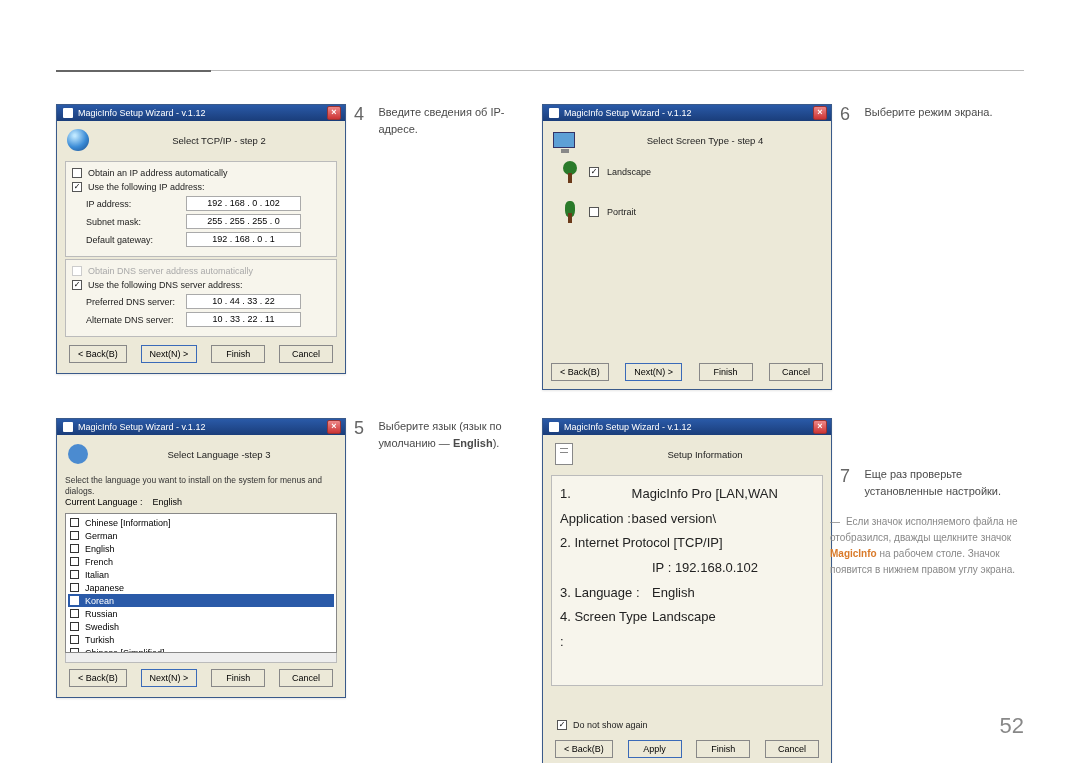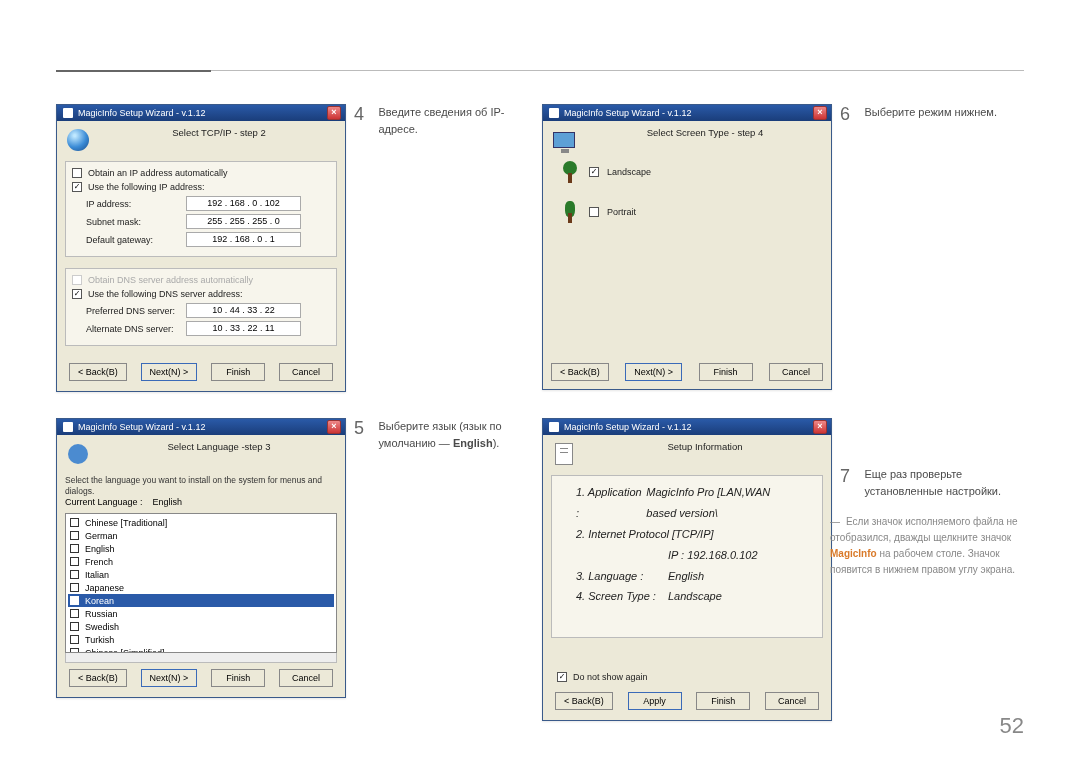--- a/index.html
+++ b/index.html
@@ -100,20 +100,21 @@
     text-align: center;
     font-weight: bold;
     cursor: pointer;
   }
   .wiz-body {
     padding: 6px 8px;
     background: #ece9d8;
   }
   .wiz-header-row {
     display: flex;
+    align-items: center;
     margin-bottom: 8px;
   }
   .wiz-header-icon {
     width: 26px; height: 26px;
     margin-right: 10px;
     display:flex; align-items:center; justify-content:center;
   }
   .globe {
     width: 22px; height: 22px; border-radius: 50%;
     background: radial-gradient(circle at 35% 30%, #bfe8ff 5%, #3a8bd6 55%, #1a4a86 100%);
@@ -135,21 +136,21 @@
   }
   .doc-icon::before { content:""; position:absolute; left:4px; top:4px; width:8px; height:1px; background:#888;}
   .doc-icon::after { content:""; position:absolute; left:4px; top:8px; width:8px; height:1px; background:#888;}
   .wiz-header-text {
     flex:1; text-align:center; font-size: 9.5px; color:#222;
   }
   .panel {
     border: 1px solid #bbb;
     background: #f7f5ec;
     padding: 6px;
-    margin-bottom: 11px;
+    margin-bottom: 2px;
   }
   .row { display:flex; align-items:center; margin-bottom:4px; }
   .chk {
     width:10px; height:10px; border:1px solid #555; background:#fff;
     margin-right:6px; display:inline-flex; align-items:center; justify-content:center;
     font-size:8px; color:#000; line-height:1;
   }
   .chk.checked::after { content:"✓"; font-size:8px; line-height:8px; }
   .lbl { color:#222; font-size:9px; }
   .lbl.dis { color:#aaa; }
@@ -185,21 +186,21 @@
   .st-row { display:flex; align-items:center; margin:8px 0 18px 8px; }
   .tree {
     width:22px; height:22px; margin-right:8px; position:relative;
   }
   .tree .crown { width:14px; height:14px; background:#2a7a2a; border-radius:50%; position:absolute; left:4px; top:0;}
   .tree .trunk { width:4px; height:10px; background:#6b3a1a; position:absolute; left:9px; top:12px;}
   .tree.portrait .crown { width:10px; height:16px; border-radius:40%; left:6px;}
   .st-chk { margin-right:8px; }
 
   
-  .info-list { font-size:11px; line-height:1.9; color:#222; padding:6px 24px 30px;font-style:italic; }
+  .info-list { font-size:13px; line-height:1.9; color:#222; padding:6px 8px 30px; }
   .info-line { display:flex; }
   .info-k { width:92px; }
   .info-v {}
   .info-ip { margin-left:92px; }
   .noshow-row { margin:34px 0 4px 6px; }
 </style>
 </head>
 <body>
 
 <div class="top-rule"></div>
@@ -291,21 +292,21 @@
       </div>
       <div class="lang-help">Select the language you want to install on the system for menus and dialogs.</div>
       <div class="lang-curr">
         <span>Current Language  :</span>
         &nbsp;&nbsp;
         <span>English</span>
       </div>
       <div class="lang-list" id="lang-list">
           <div class="lang-item">
             <span class="sq"></span>
-            <span>Chinese [Traditional]</span>
+            <span>Chinese [Information]</span>
           </div>
           <div class="lang-item">
             <span class="sq"></span>
             <span>German</span>
           </div>
           <div class="lang-item">
             <span class="sq"></span>
             <span>English</span>
           </div>
           <div class="lang-item">
@@ -394,21 +395,21 @@
       <span class="btn">&lt; Back(B)</span>
       <span class="btn hl">Next(N) &gt;</span>
       <span class="btn">Finish</span>
       <span class="btn">Cancel</span>
     </div>
   </div>
 </div>
 
 <div class="cell" style="left:840px; top:104px; width:180px;">
   <span class="step-num">6</span>
-  <span class="step-text">Выберите режим нижнем.</span>
+  <span class="step-text">Выберите режим экрана.</span>
 </div>
 
 <div class="cell" style="left:542px; top:418px;">
   <div class="wiz">
     <div class="wiz-title">
       <div class="wiz-icon"></div>
       <div class="wiz-title-text">MagicInfo Setup Wizard - v.1.12</div>
       <div class="wiz-close">×</div>
     </div>
     <div class="wiz-body">

